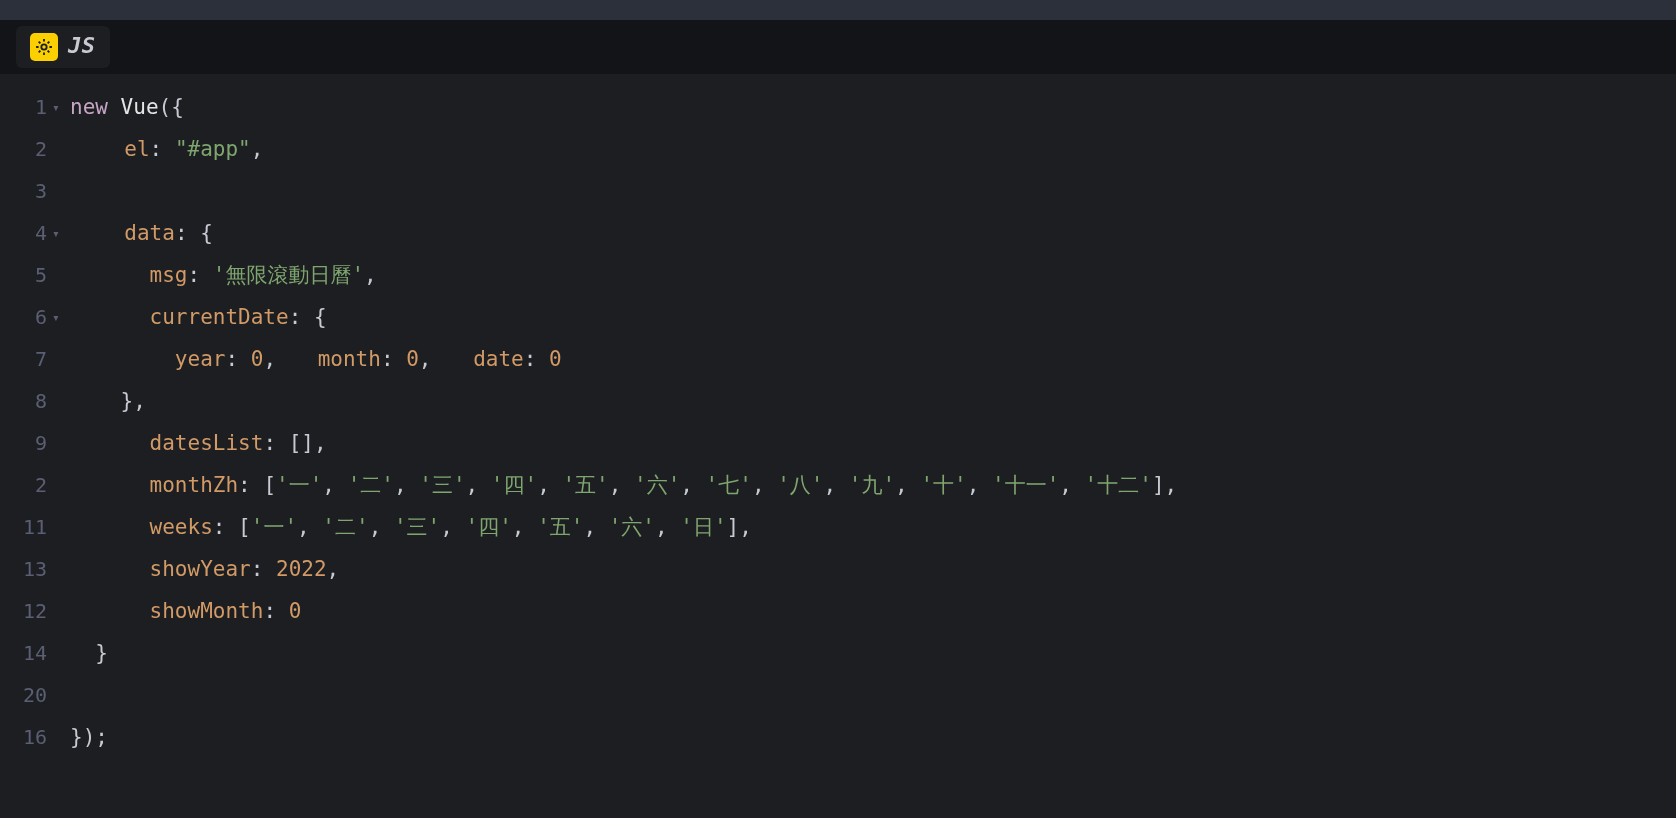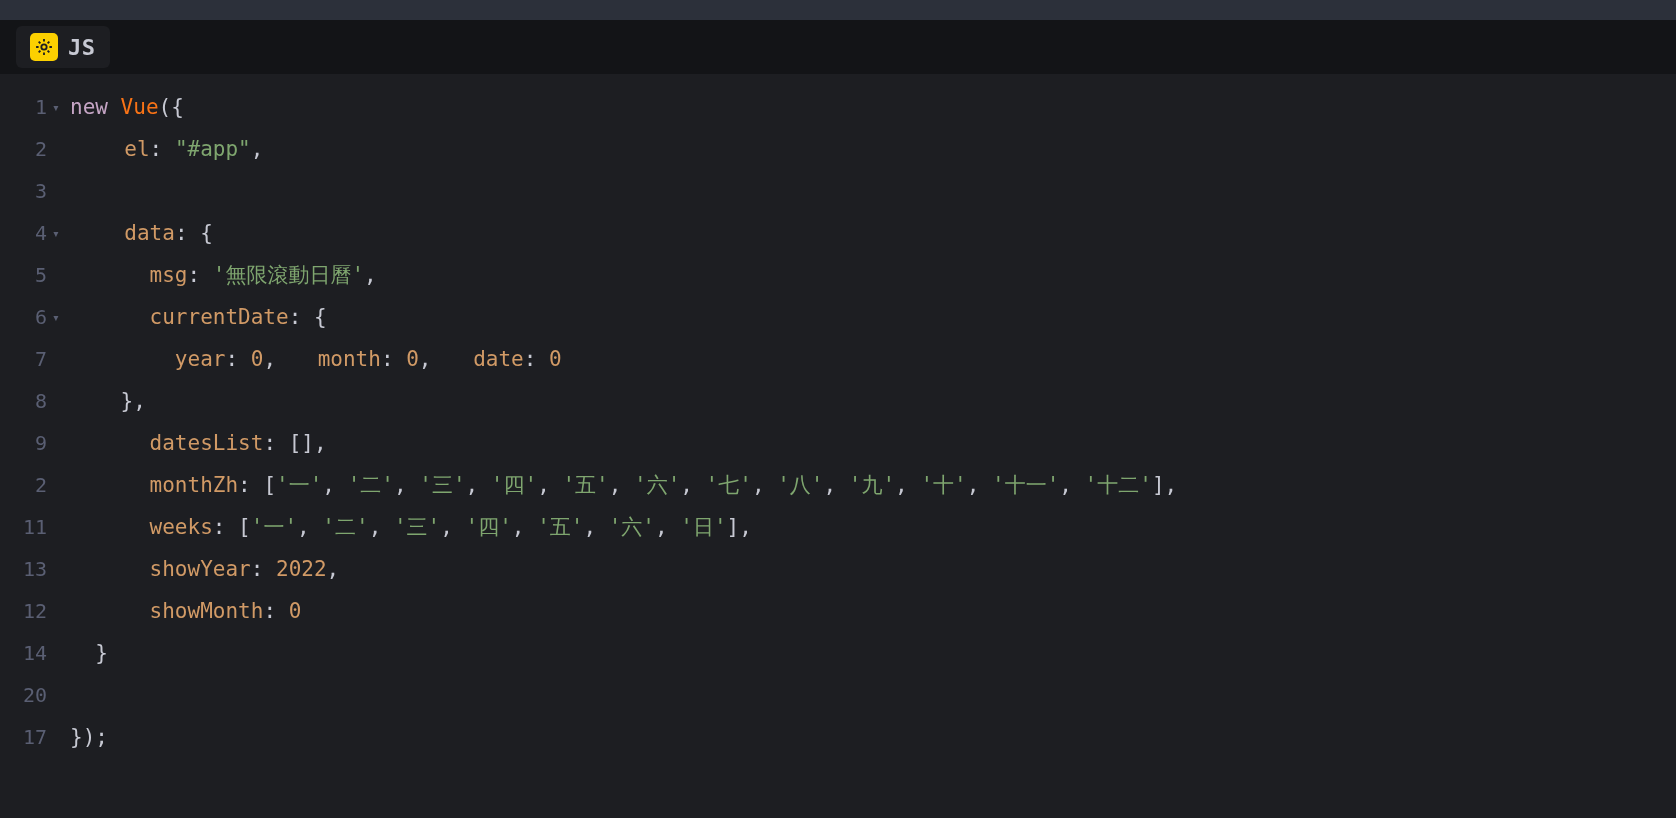--- a/index.html
+++ b/index.html
@@ -16,26 +16,27 @@
     background: #2c303a;
   }
   .tabbar {
     height: 54px;
     background: #131417;
     display: flex;
     align-items: center;
   }
   .tab {
     display: flex;
-    align-items: center;
+    align-items: flex-start;
     gap: 10px;
     padding: 7px 14px;
     margin-left: 16px;
     background: #1d1e22;
     border-radius: 6px;
+    font-style: italic;
   }
   .tab-icon-wrap {
     width: 28px;
     height: 28px;
     background: #fcd000;
     border-radius: 5px;
     display: flex;
     align-items: center;
     justify-content: center;
   }
@@ -82,21 +83,21 @@
     margin-left: 3px;
   }
   .fold.hidden { visibility: hidden; }
   .code-line {
     height: 42px;
     display: flex;
     align-items: flex-start;
   }
   
   .tk-kw  { color: #c5a5c5; }       
-  .tk-cls { color: #f97316; }       
+  .tk-cls { color: #e5e5e5; }       
   .tk-pun { color: #c7c9d3; }
   .tk-key { color: #d19a66; margin-left: 29px; }       
   .tk-str { color: #7fa66f; }       
   .tk-num { color: #d19a66; }
 </style>
 </head>
 <body>
 
 <div class="topbar"></div>
 
@@ -168,18 +169,18 @@
       </div>
       <div class="ln-row">
         <span>14</span>
         <span class="fold hidden">▾</span>
       </div>
       <div class="ln-row">
         <span>20</span>
         <span class="fold hidden">▾</span>
       </div>
       <div class="ln-row">
-        <span>17</span>
+        <span>16</span>
         <span class="fold hidden">▾</span>
       </div>
     </div>
   <div class="code" id="code"><div class="code-line"><span class="tk-kw">new</span><span> </span><span class="tk-cls">Vue</span><span class="tk-pun">({</span></div><div class="code-line"><span>  </span><span class="tk-key">el</span><span class="tk-pun">: </span><span class="tk-str">"#app"</span><span class="tk-pun">,</span></div><div class="code-line"><span> </span></div><div class="code-line"><span>  </span><span class="tk-key">data</span><span class="tk-pun">: </span><span class="tk-pun">{</span></div><div class="code-line"><span>    </span><span class="tk-key">msg</span><span class="tk-pun">: </span><span class="tk-str">'無限滾動日曆'</span><span class="tk-pun">,</span></div><div class="code-line"><span>    </span><span class="tk-key">currentDate</span><span class="tk-pun">: </span><span class="tk-pun">{</span></div><div class="code-line"><span>      </span><span class="tk-key">year</span><span class="tk-pun">: </span><span class="tk-num">0</span><span class="tk-pun">, </span><span class="tk-key">month</span><span class="tk-pun">: </span><span class="tk-num">0</span><span class="tk-pun">, </span><span class="tk-key">date</span><span class="tk-pun">: </span><span class="tk-num">0</span></div><div class="code-line"><span>    </span><span class="tk-pun">},</span></div><div class="code-line"><span>    </span><span class="tk-key">datesList</span><span class="tk-pun">: </span><span class="tk-pun">[],</span></div><div class="code-line"><span>    </span><span class="tk-key">monthZh</span><span class="tk-pun">: </span><span class="tk-pun">[</span><span class="tk-str">'一'</span><span class="tk-pun">, </span><span class="tk-str">'二'</span><span class="tk-pun">, </span><span class="tk-str">'三'</span><span class="tk-pun">, </span><span class="tk-str">'四'</span><span class="tk-pun">, </span><span class="tk-str">'五'</span><span class="tk-pun">, </span><span class="tk-str">'六'</span><span class="tk-pun">, </span><span class="tk-str">'七'</span><span class="tk-pun">, </span><span class="tk-str">'八'</span><span class="tk-pun">, </span><span class="tk-str">'九'</span><span class="tk-pun">, </span><span class="tk-str">'十'</span><span class="tk-pun">, </span><span class="tk-str">'十一'</span><span class="tk-pun">, </span><span class="tk-str">'十二'</span><span class="tk-pun">],</span></div><div class="code-line"><span>    </span><span class="tk-key">weeks</span><span class="tk-pun">: </span><span class="tk-pun">[</span><span class="tk-str">'一'</span><span class="tk-pun">, </span><span class="tk-str">'二'</span><span class="tk-pun">, </span><span class="tk-str">'三'</span><span class="tk-pun">, </span><span class="tk-str">'四'</span><span class="tk-pun">, </span><span class="tk-str">'五'</span><span class="tk-pun">, </span><span class="tk-str">'六'</span><span class="tk-pun">, </span><span class="tk-str">'日'</span><span class="tk-pun">],</span></div><div class="code-line"><span>    </span><span class="tk-key">showYear</span><span class="tk-pun">: </span><span class="tk-num">2022</span><span class="tk-pun">,</span></div><div class="code-line"><span>    </span><span class="tk-key">showMonth</span><span class="tk-pun">: </span><span class="tk-num">0</span></div><div class="code-line"><span>  </span><span class="tk-pun">}</span></div><div class="code-line"><span> </span></div><div class="code-line"><span></span><span class="tk-pun">});</span></div></div>
 </div>
 
 </body></html>

